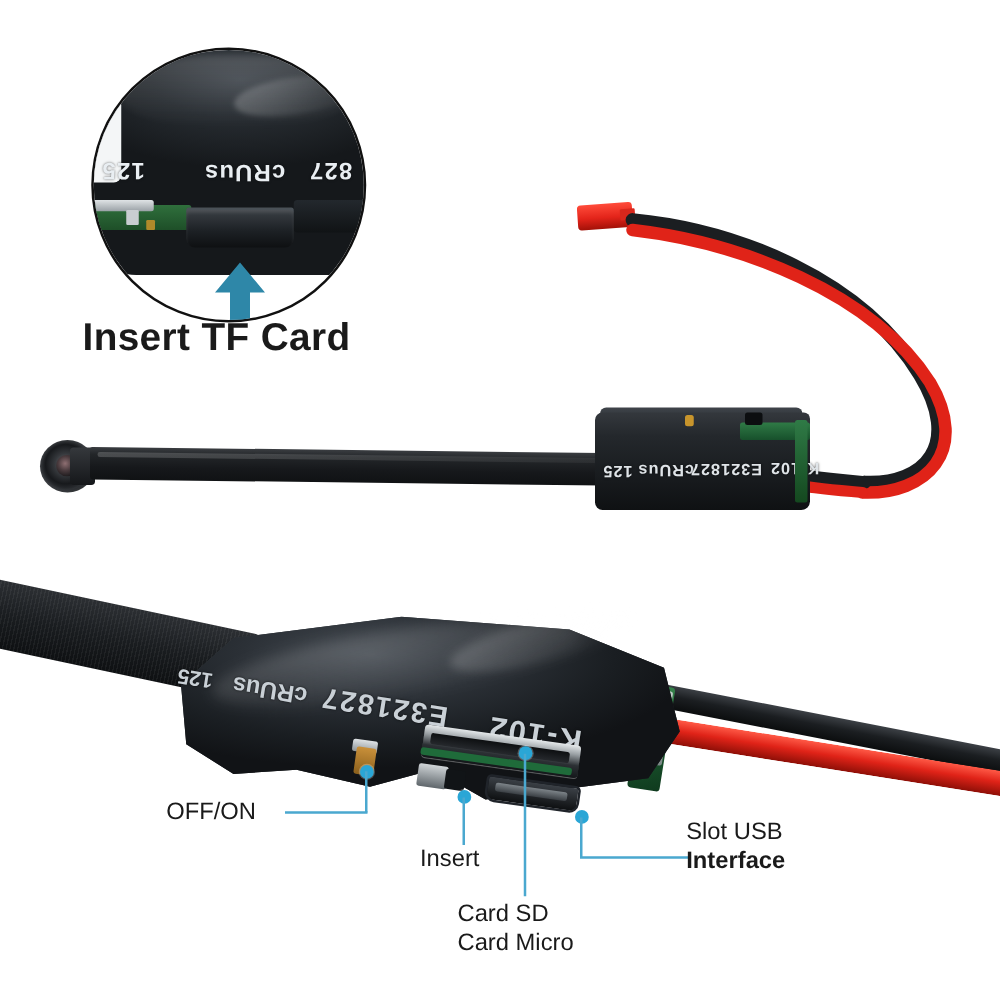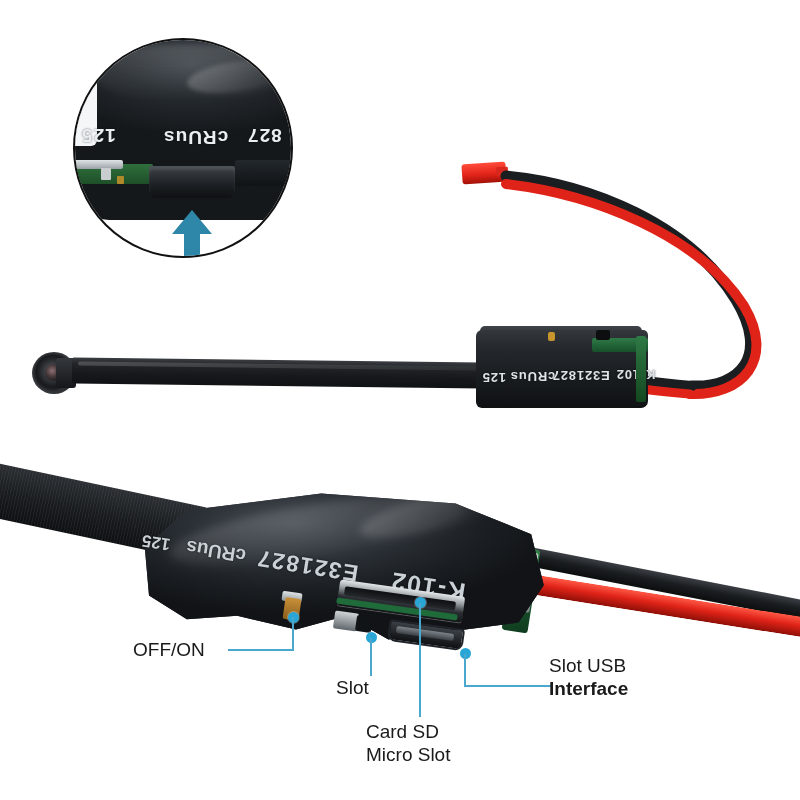--- a/index.html
+++ b/index.html
@@ -285,20 +285,21 @@
     <div class="inset-green-pad2"></div>
     <div class="inset-rightdark"></div>
     <div class="inset-slot-lip"></div>
     <div class="inset-slot"></div>
 
     <svg class="inset-arrow" viewBox="0 0 44 58">
       <polygon points="22,2 42,26 30,26 30,56 14,56 14,26 2,26" fill="#2e87a8"></polygon>
     </svg>
   </div>
 
+  <div class="lbl" style="left:66px;top:258px;font-size:31px;font-weight:700;letter-spacing:.3px;">Insert TF Card</div>
 
   <div id="jst"></div>
   <div id="jst-tab"></div>
 
   <svg class="abs" style="left:440px;top:150px;width:360px;height:280px;" viewBox="0 0 360 280">
     <path d="M66 26 C 150 34, 250 74, 296 150 C 330 206, 300 238, 252 236" stroke="#1b1e21" stroke-width="11" fill="none" stroke-linecap="round"></path>
     <path d="M66 34 C 152 44, 258 84, 304 156 C 336 210, 302 246, 250 244" stroke="#e02318" stroke-width="10" fill="none" stroke-linecap="round"></path>
     <path d="M252 236 C 228 234, 212 232, 198 230" stroke="#1b1e21" stroke-width="10" fill="none" stroke-linecap="round"></path>
     <path d="M250 244 C 226 242, 208 240, 196 238" stroke="#e02318" stroke-width="9" fill="none" stroke-linecap="round"></path>
   </svg>
@@ -350,26 +351,26 @@
   <div id="usb-port"></div>
   <div id="usb-in"></div>
 
   <div class="callout-dot" style="left:288px;top:612px;"></div>
   <div class="callout-line" style="left:292px;top:617px;width:2px;height:33px;"></div>
   <div class="callout-line" style="left:228px;top:649px;width:66px;height:2px;"></div>
   <div class="lbl" style="left:133px;top:638px;">OFF/ON</div>
 
   <div class="callout-dot" style="left:366px;top:632px;"></div>
   <div class="callout-line" style="left:370px;top:638px;width:2px;height:38px;"></div>
-  <div class="lbl" style="left:336px;top:676px;">Slot</div>
+  <div class="lbl" style="left:336px;top:676px;">Insert</div>
 
   <div class="callout-dot" style="left:415px;top:597px;"></div>
   <div class="callout-line" style="left:419px;top:603px;width:2px;height:114px;"></div>
   <div class="lbl" style="left:366px;top:720px;">Card SD</div>
-  <div class="lbl" style="left:366px;top:743px;">Micro Slot</div>
+  <div class="lbl" style="left:366px;top:743px;">Card Micro</div>
 
   <div class="callout-dot" style="left:460px;top:648px;"></div>
   <div class="callout-line" style="left:464px;top:654px;width:2px;height:32px;"></div>
   <div class="callout-line" style="left:464px;top:685px;width:88px;height:2px;"></div>
   <div class="lbl" style="left:549px;top:654px;">Slot USB</div>
   <div class="lbl" style="left:549px;top:677px;font-weight:bold;">Interface</div>
 
 </div>
 
 </body></html>

